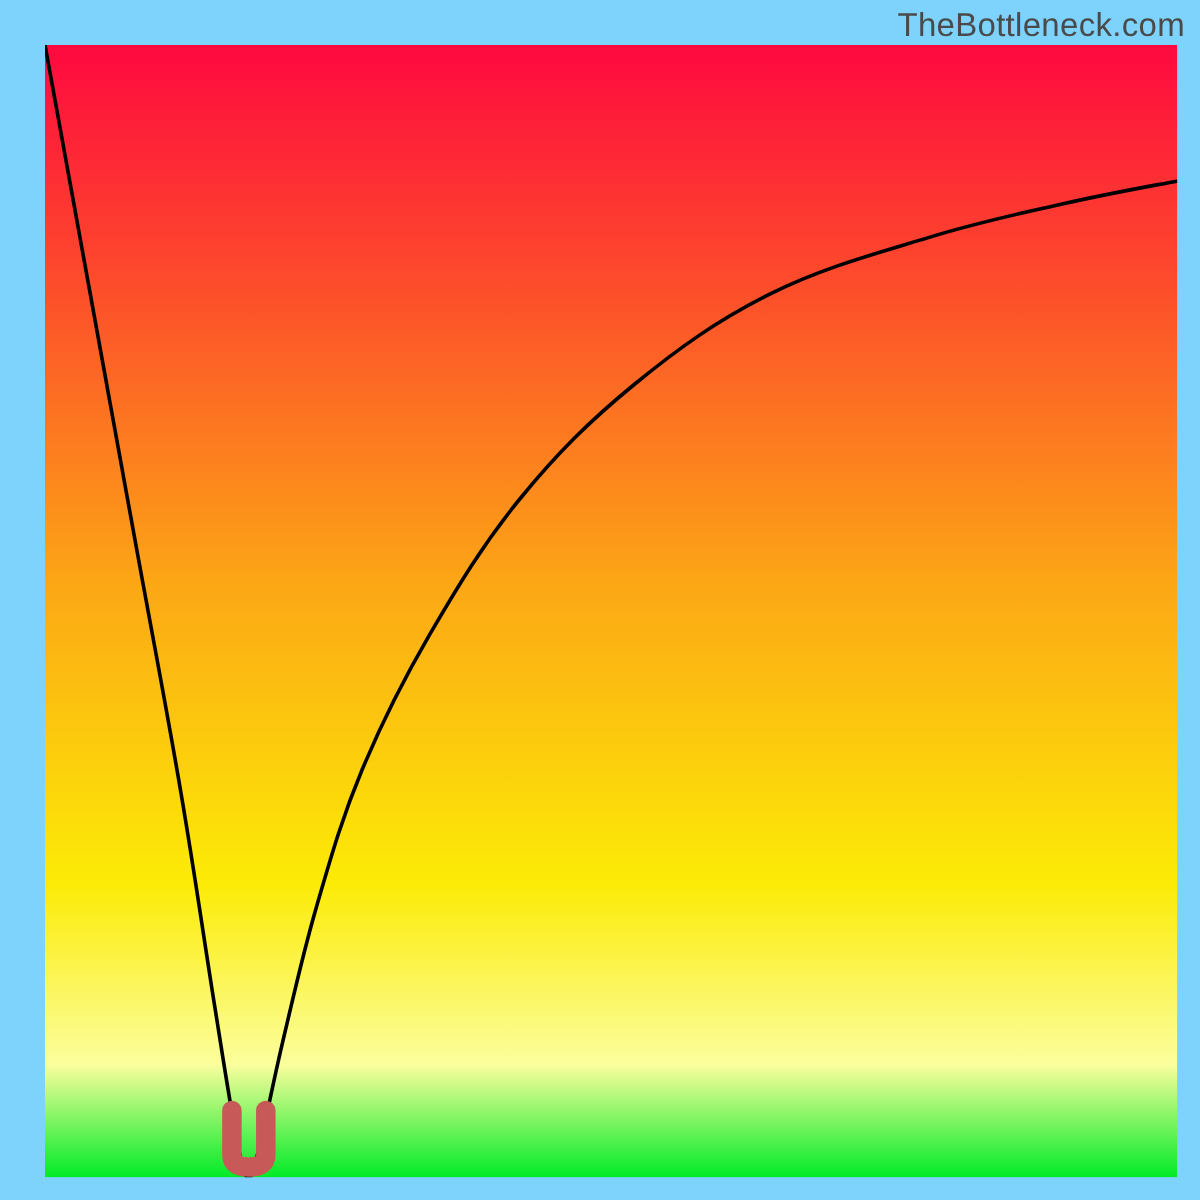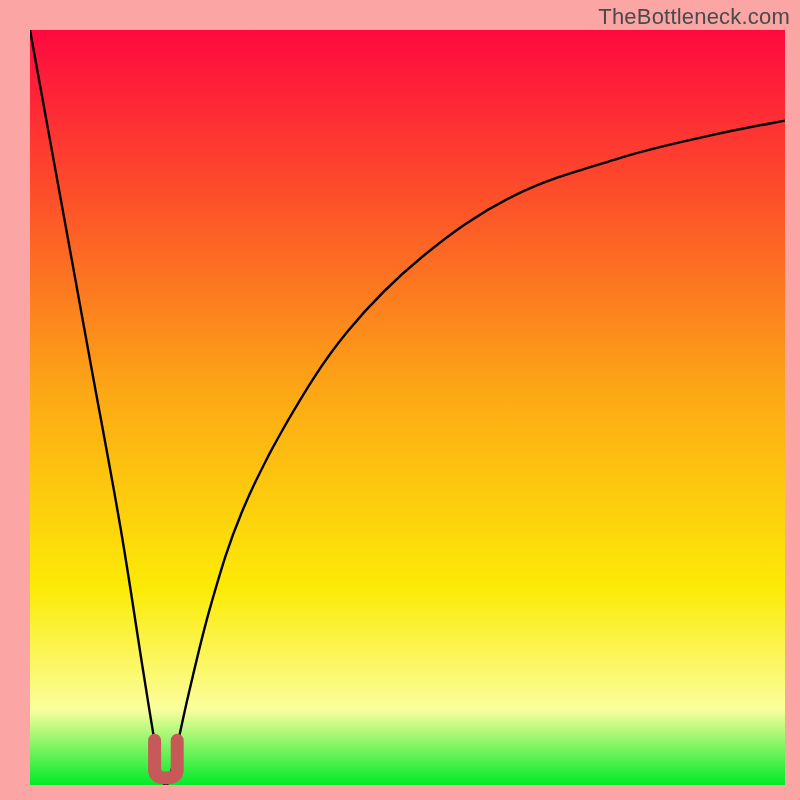--- a/index.html
+++ b/index.html
@@ -8,21 +8,21 @@
     width: 800px;
     height: 800px;
     overflow: hidden;
     background: #000;
     font-family: Arial, Helvetica, sans-serif;
   }
   .frame {
     position: absolute;
     left: 0; top: 0;
     width: 800px; height: 800px;
-    background: #fca5a5;
+    background: #7dd3fc;
   }
   .plot {
     position: absolute;
     left: 30px;
     top: 30px;
     width: 755px;
     height: 755px;
     overflow: hidden;
   }
   .watermark {

